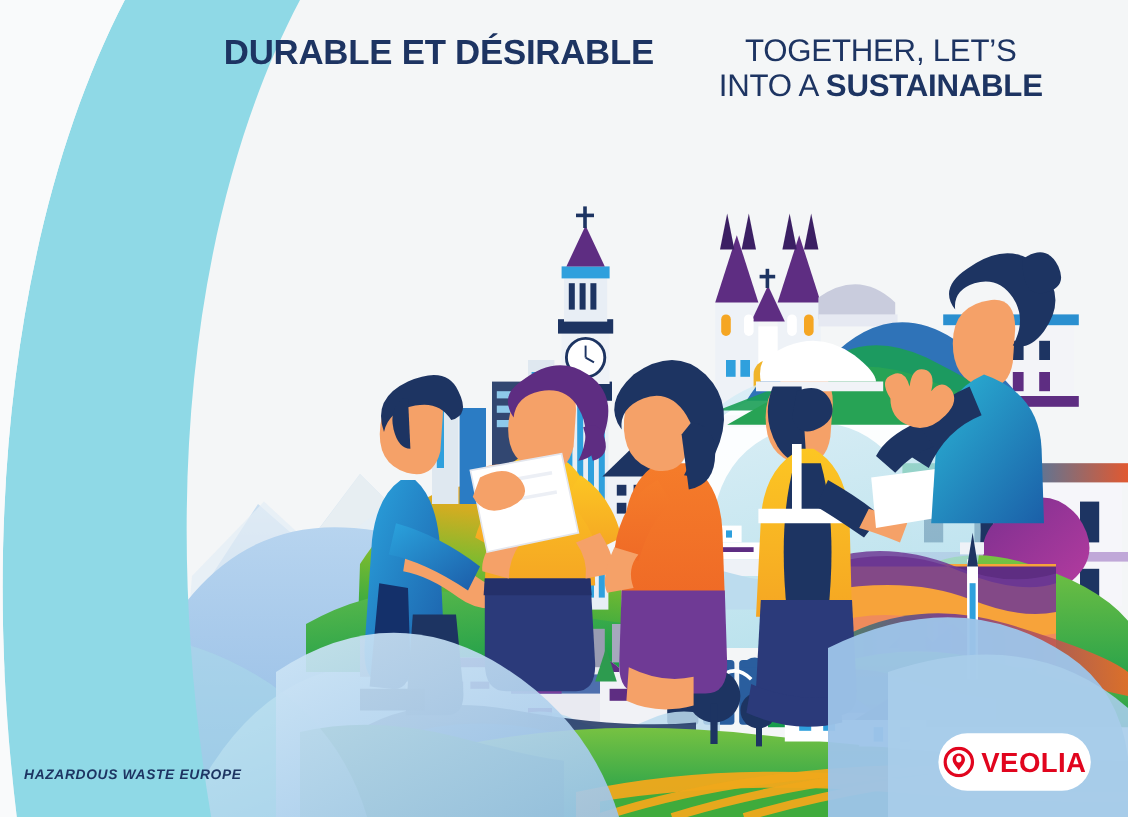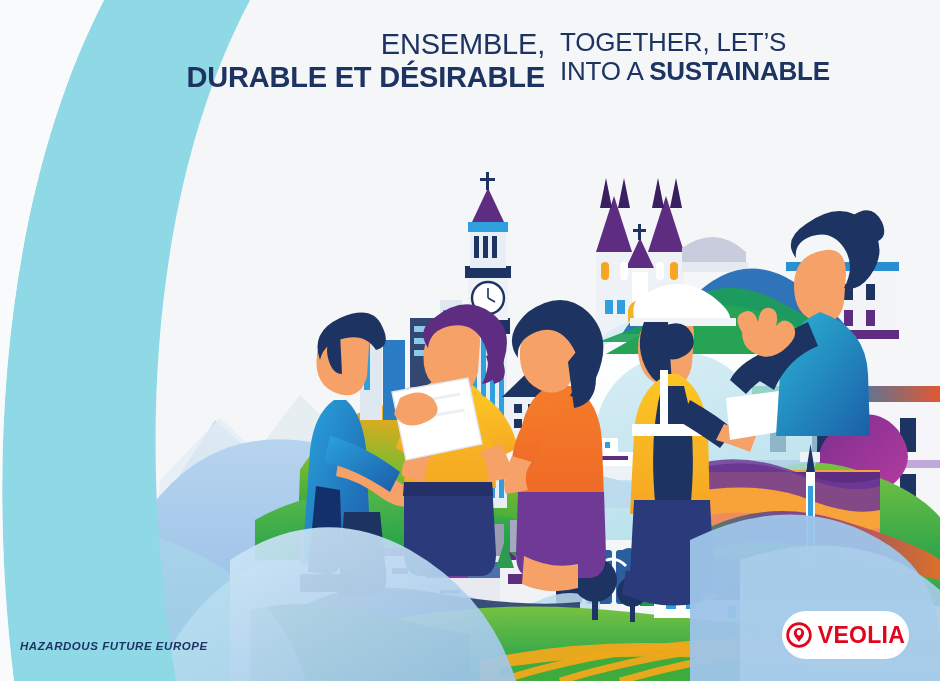--- a/index.html
+++ b/index.html
@@ -15,21 +15,21 @@
   .headline{
     position:absolute;
     color:#1d3462;
     font-family:"Liberation Sans", sans-serif;
     letter-spacing:-0.2px;
     line-height:1.13;
     text-transform:uppercase;
     z-index:40;
   }
   #headline-fr{ left:160px; top:28px; width:385px; text-align:right; font-size:29px; font-weight:500;}
-  #headline-en{ left:560px; top:28px; width:348px; text-align:left; font-size:26px; font-weight:500;}
+  #headline-en{ left:560px; top:28px; width:348px; text-align:center; font-size:26px; font-weight:500;}
   .headline b{font-weight:700;}
   .hl-line{display:block;white-space:nowrap;}
 
   
   #footer-label{
     position:absolute;left:20px;top:640px;
     color:#1d3462;font-size:11.5px;font-weight:700;font-style:italic;
     letter-spacing:0.55px;z-index:45;
     font-family:"Liberation Sans", sans-serif;
   }
@@ -471,30 +471,29 @@
       <path d="M690 540 q110 -54 200 6 q60 40 50 135 l-250 0 z" fill="#9dc4e8" opacity="0.96"></path>
       <path d="M740 560 q120 -40 200 30 l0 91 l-200 0 z" fill="#a9cdea" opacity="0.9"></path>
 
       <path d="M104 0 L250 0 C160 170 132 420 176 681 L14 681 C-18 420 16 170 104 0 Z" fill="#8fd9e6"></path>
 
       <path d="M0 0 L104 0 C16 170 -18 420 14 681 L0 681 Z" fill="#f9fafb"></path>
     </g>
   </svg>
 
   <div class="headline" id="headline-fr">
-    <span class="hl-line">ENSEMBLE,</span>
     <span class="hl-line"><b>DURABLE ET DÉSIRABLE</b></span>
   </div>
 
   <div class="headline" id="headline-en">
     <span class="hl-line">TOGETHER, LET’S</span>
     <span class="hl-line"><span>INTO A </span><b>SUSTAINABLE</b></span>
   </div>
 
-  <div id="footer-label">HAZARDOUS FUTURE EUROPE</div>
+  <div id="footer-label">HAZARDOUS WASTE EUROPE</div>
 
   <div id="veolia-logo">
     <svg class="vmark" viewBox="0 0 48 48" xmlns="http://www.w3.org/2000/svg">
       <circle cx="24" cy="24" r="21" fill="none" stroke="#e1051e" stroke-width="5"></circle>
       <path d="M24 11 C18.5 11 14.5 15 14.5 20.2 C14.5 26.5 20 30 24 37 C28 30 33.5 26.5 33.5 20.2 C33.5 15 29.5 11 24 11 Z" fill="#e1051e"></path>
       <ellipse cx="24" cy="19.5" rx="4.1" ry="5.2" fill="#ffffff"></ellipse>
     </svg>
     <span class="vword">VEOLIA</span>
   </div>
 

